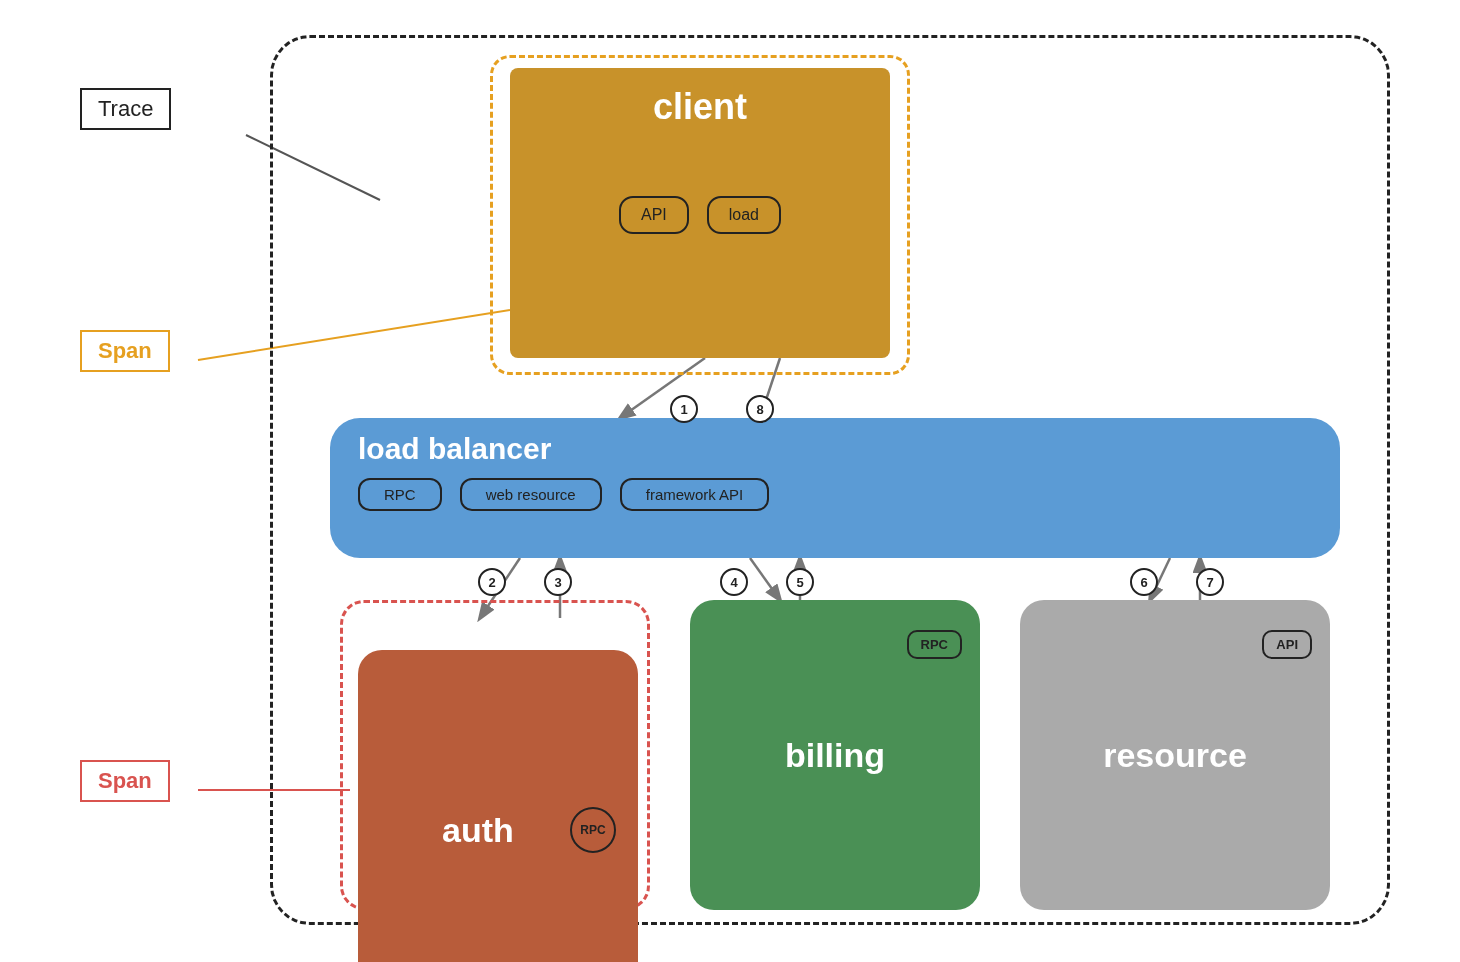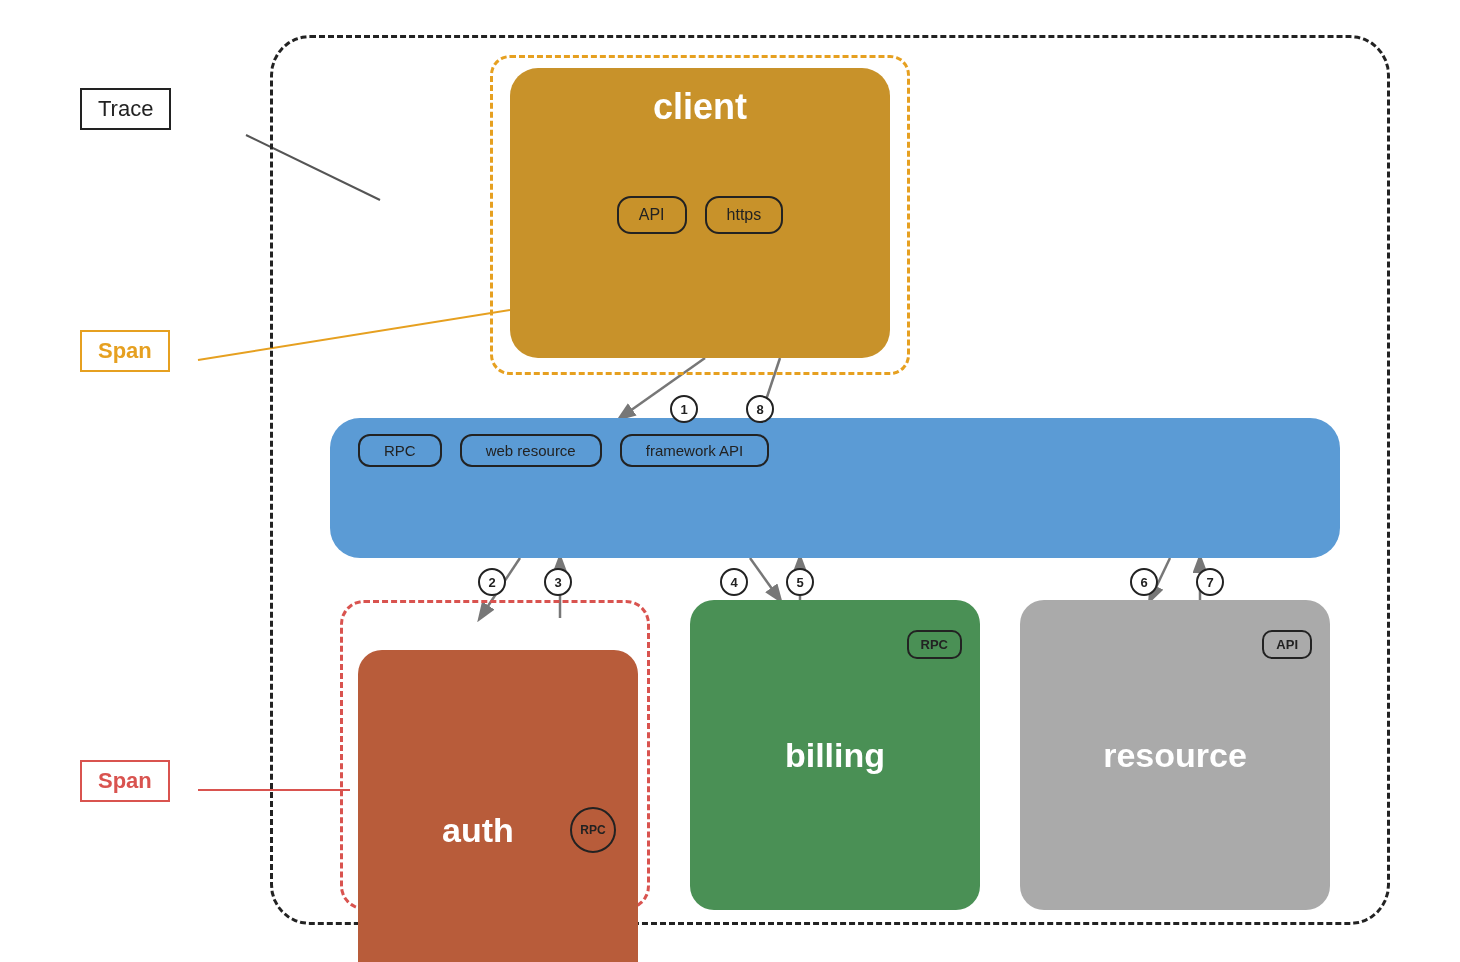--- a/index.html
+++ b/index.html
@@ -70,21 +70,21 @@
       border-radius: 20px;
     }
     
     .client-box {
       position: absolute;
       top: 68px;
       left: 510px;
       width: 380px;
       height: 290px;
       background: #c8922a;
-      border-radius: 28px;
+      border-radius: 8px;
       display: flex;
       flex-direction: column;
       align-items: center;
       justify-content: flex-start;
       padding-top: 18px;
     }
     .client-title {
       font-size: 36px;
       font-weight: bold;
       color: #fff;
@@ -217,25 +217,26 @@
 <div class="span-orange-label">Span</div>
 
 <div class="span-red-label">Span</div>
 
 <div class="client-container"></div>
 
 <div class="client-box">
   <div class="client-title">client</div>
   <div class="client-pills">
     <div class="pill">API</div>
-    <div class="pill">https</div>
+    <div class="pill">load</div>
   </div>
 </div>
 
 <div class="lb-box">
+  <div class="lb-title">load balancer</div>
   <div class="lb-pills">
     <div class="lb-pill">RPC</div>
     <div class="lb-pill">web resource</div>
     <div class="lb-pill">framework API</div>
   </div>
 </div>
 
 <div class="auth-span-boundary"></div>
 
 <div style="position:absolute;top:618px;left:358px;width:280px;height:360px;background:#b85c3a;border-radius:24px;display:flex;align-items:center;justify-content:center;margin-top:32px;">

